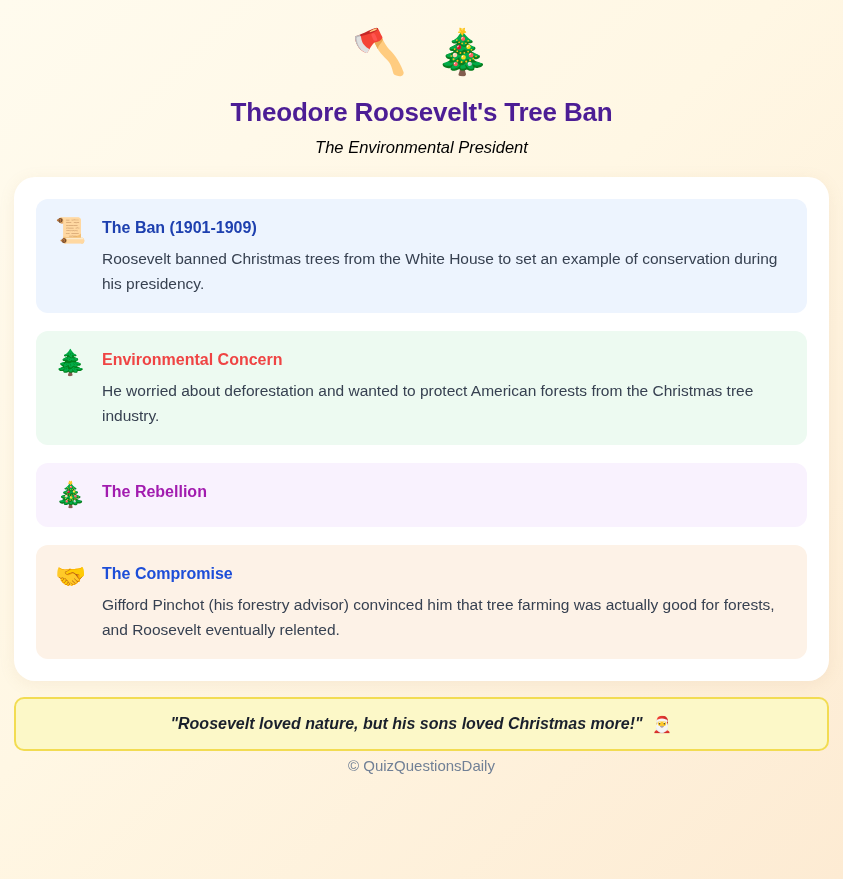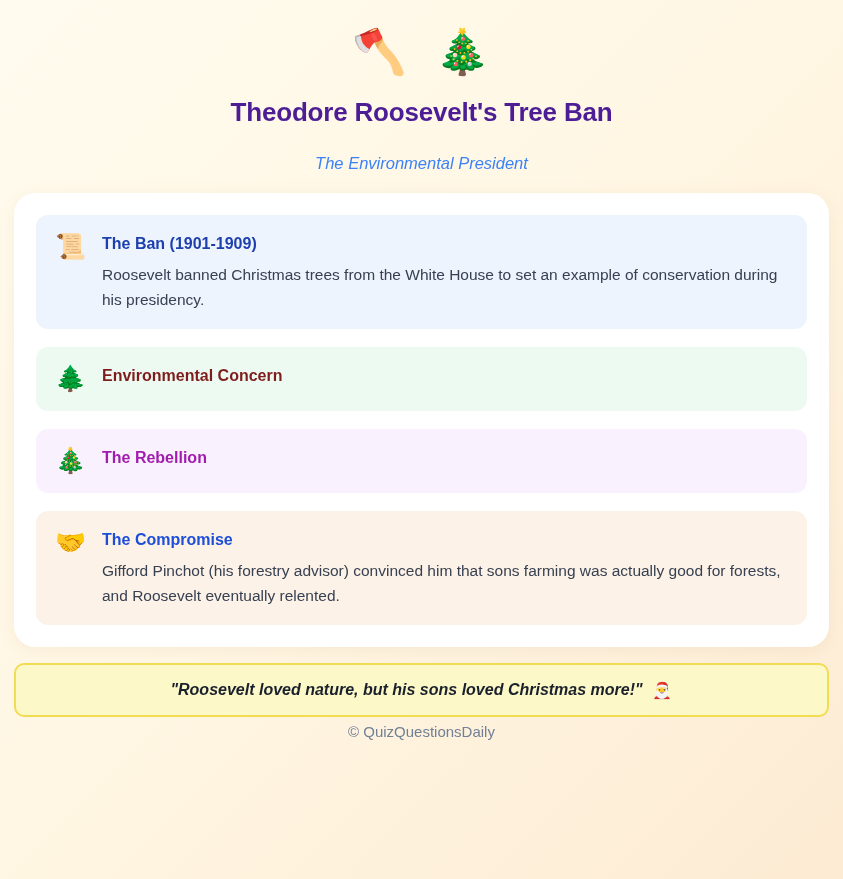--- a/index.html
+++ b/index.html
@@ -39,23 +39,23 @@
   .page-title {
     font-size: 26px;
     font-weight: bold;
     color: #4c1d95;
     letter-spacing: -0.2px;
     line-height: 36px;
   }
   .page-subtitle {
     font-size: 16.5px;
     font-style: italic;
-    color: #3b82f6;
+    color: #000000;
     line-height: 30px;
-    margin-top: 18px;
+    margin-top: 2px;
   }
 
   
   .cards-panel {
     background: #FFFFFF;
     border-radius: 21px;
     margin-top: 15px;
     padding: 22px;
     box-shadow: 0 3px 16px rgba(180,140,90,0.10);
   }
@@ -84,21 +84,21 @@
   }
   .fact-body { flex: 1 1 auto; padding-top: 1px; }
 
   .fact-title {
     font-size: 16px;
     font-weight: bold;
     line-height: 24px;
     margin-bottom: 6px;
   }
   .fact-card.blue   .fact-title { color: #1E40AF; }
-  .fact-card.green  .fact-title { color: #7f1d1d; }
+  .fact-card.green  .fact-title { color: #ef4444; }
   .fact-card.purple .fact-title { color: #a21caf; }
   .fact-card.peach  .fact-title { color: #1d4ed8; }
 
   .fact-text {
     font-size: 15.5px;
     line-height: 25px;
     color: #374151;
   }
 
   
@@ -149,35 +149,36 @@
       <div class="fact-body">
         <div class="fact-title">The Ban (1901-1909)</div>
         <div class="fact-text">Roosevelt banned Christmas trees from the White House to set an example of conservation during his presidency.</div>
       </div>
     </div>
 
     <div class="fact-card green">
       <div class="fact-icon">🌲</div>
       <div class="fact-body">
         <div class="fact-title">Environmental Concern</div>
+        <div class="fact-text">He worried about deforestation and wanted to protect American forests from the Christmas tree industry.</div>
       </div>
     </div>
 
     <div class="fact-card purple">
       <div class="fact-icon">🎄</div>
       <div class="fact-body">
         <div class="fact-title">The Rebellion</div>
       </div>
     </div>
 
     <div class="fact-card peach">
       <div class="fact-icon">🤝</div>
       <div class="fact-body">
         <div class="fact-title">The Compromise</div>
-        <div class="fact-text">Gifford Pinchot (his forestry advisor) convinced him that sons farming was actually good for forests, and Roosevelt eventually relented.</div>
+        <div class="fact-text">Gifford Pinchot (his forestry advisor) convinced him that tree farming was actually good for forests, and Roosevelt eventually relented.</div>
       </div>
     </div>
 
   </div>
 
   <div class="quote-box">
     <span class="quote-text">"Roosevelt loved nature, but his sons loved Christmas more!"</span>
     <span class="quote-emoji">🎅</span>
   </div>
 

